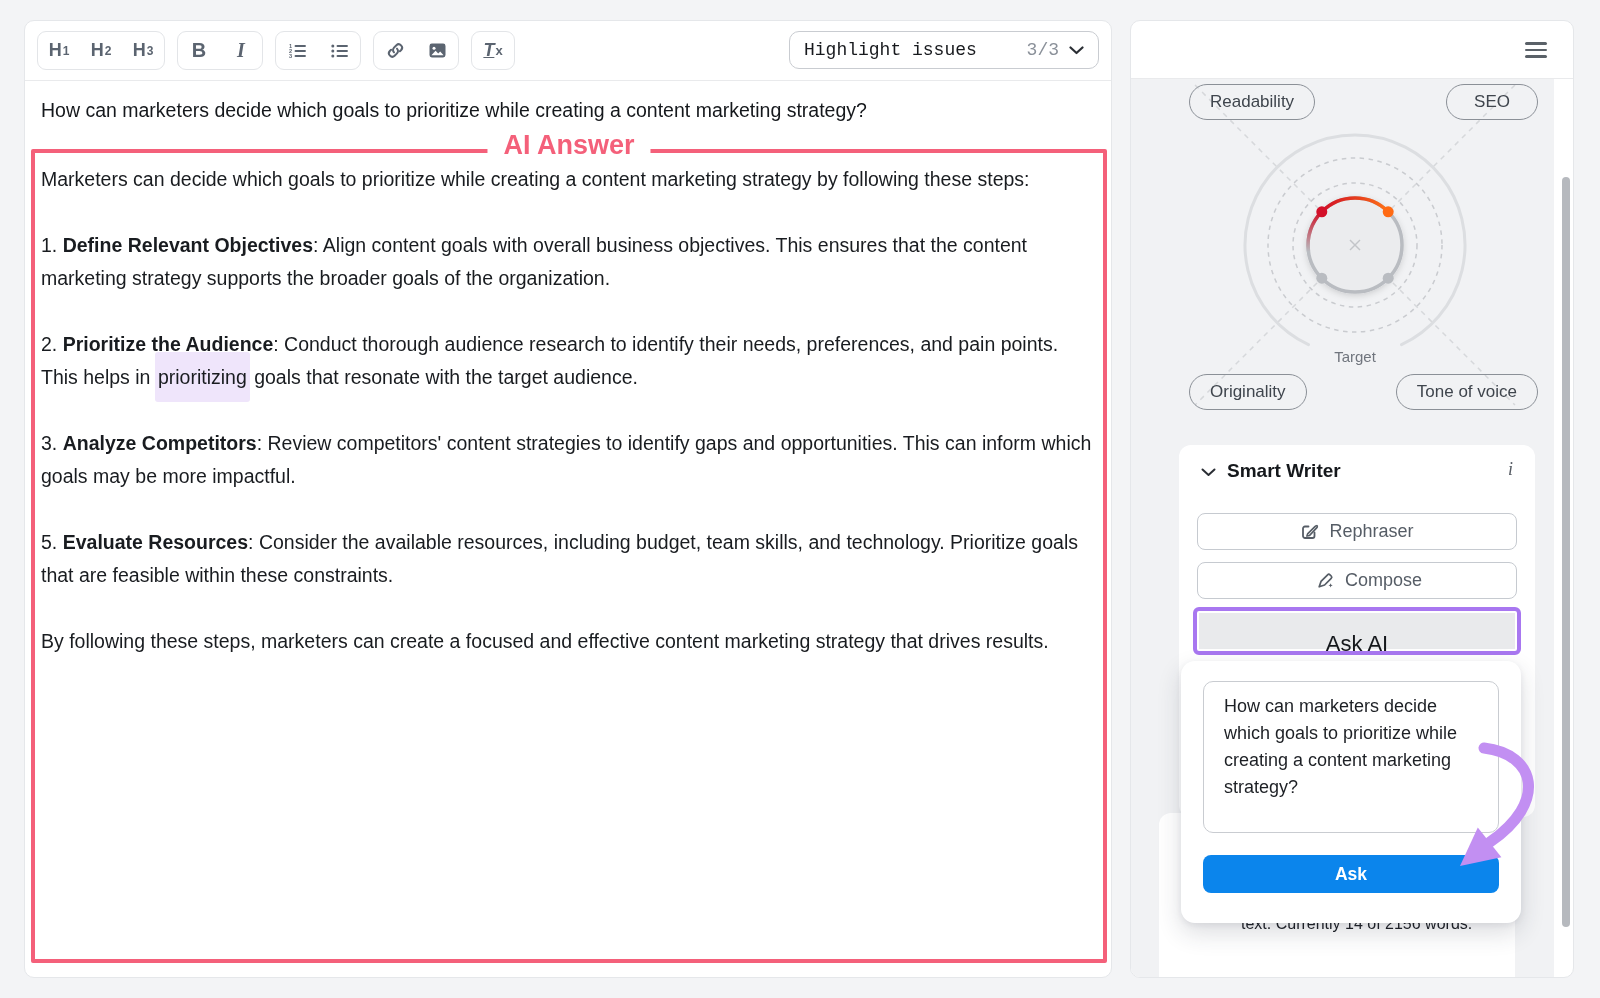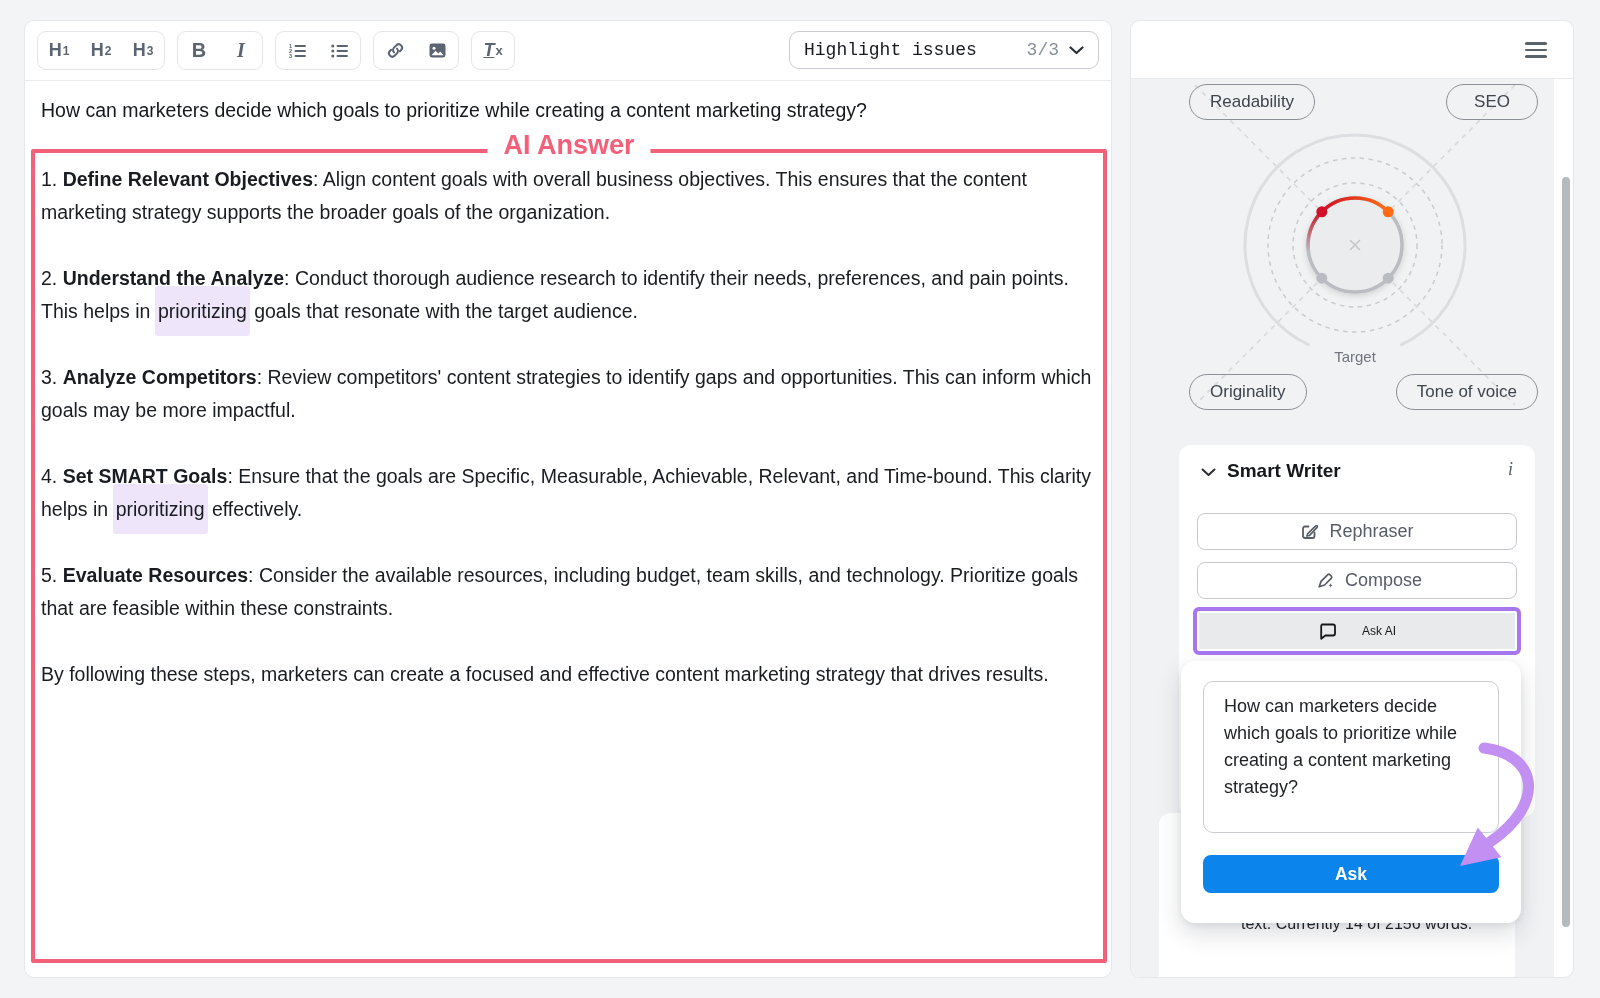--- a/index.html
+++ b/index.html
@@ -66,21 +66,21 @@
   #sw-info { position:absolute; right:22px; top:14px; font-family:"Liberation Serif",serif; font-style:italic;
              font-size:18px; color:#565c64; cursor:pointer; }
   .sw-btn { position:absolute; left:18px; width:320px; height:37px; background:#fff;
             border:1px solid #c6cad0; border-radius:8px; display:flex; align-items:center;
             justify-content:center; gap:10px; font-size:18px; color:#565d66; cursor:pointer; }
   #btn-rephraser { top:68px; }
   #btn-compose { top:117px;padding-left:24px; }
   #askai-wrap { position:absolute; left:14px; top:162px; width:328px; height:48px;
                 border:4px solid var(--ask-ai-outline); border-radius:6px; background:#fff; padding:2px; cursor:pointer; }
   #askai-btn { width:100%; height:100%; background:#e9eaec; display:flex; align-items:center;
-               justify-content:center; gap:25px; font-size:12px; color:#15181c; }
+               justify-content:center; gap:25px; font-size:22px; color:#15181c;flex-direction:column; }
 
   
   #words-card { position:absolute; left:28px; top:734px; width:356px; height:200px;
                 background:#fff; border-radius:12px; z-index:1; }
   #words-note { position:absolute; left:82px; top:96px; width:240px; font-size:16px;
                 line-height:30px; color:#1d2025; }
 
   
   #ask-popup { position:absolute; left:50px; top:582px; width:340px; height:262px; background:#fff;
                border-radius:14px; box-shadow:0 10px 24px rgba(40,44,60,.16), 0 2px 6px rgba(40,44,60,.08); z-index:3; }
@@ -185,24 +185,24 @@
   </div>
 
   <div id="editor-divider"></div>
 
   <div id="question">How can marketers decide which goals to prioritize while creating a content marketing strategy?</div>
 
   <div id="ai-box"></div>
   <div id="ai-label">AI Answer</div>
 
   <div id="answer">
+      <p><span>Marketers can decide which goals to prioritize while creating a content marketing strategy by following these steps:</span></p>
       <p><span>1. </span><span class="b">Define Relevant Objectives</span><span>: Align content goals with overall business objectives. This ensures that the content marketing strategy supports the broader goals of the organization.</span></p>
-      <p><span>2. </span><span class="b">Understand the Analyze</span><span>: Conduct thorough audience research to identify their needs, preferences, and pain points. This helps in </span><span class="hl">prioritizing</span><span> goals that resonate with the target audience.</span></p>
+      <p><span>2. </span><span class="b">Prioritize the Audience</span><span>: Conduct thorough audience research to identify their needs, preferences, and pain points. This helps in </span><span class="hl">prioritizing</span><span> goals that resonate with the target audience.</span></p>
       <p><span>3. </span><span class="b">Analyze Competitors</span><span>: Review competitors' content strategies to identify gaps and opportunities. This can inform which goals may be more impactful.</span></p>
-      <p><span>4. </span><span class="b">Set SMART Goals</span><span>: Ensure that the goals are Specific, Measurable, Achievable, Relevant, and Time-bound. This clarity helps in </span><span class="hl">prioritizing</span><span> effectively.</span></p>
       <p><span>5. </span><span class="b">Evaluate Resources</span><span>: Consider the available resources, including budget, team skills, and technology. Prioritize goals that are feasible within these constraints.</span></p>
       <p><span>By following these steps, marketers can create a focused and effective content marketing strategy that drives results.</span></p>
     </div>
 </div>
 
 <div class="card" id="sidebar-card">
 
   <div id="sb-header">
     <div id="hamburger">
         <span></span>

